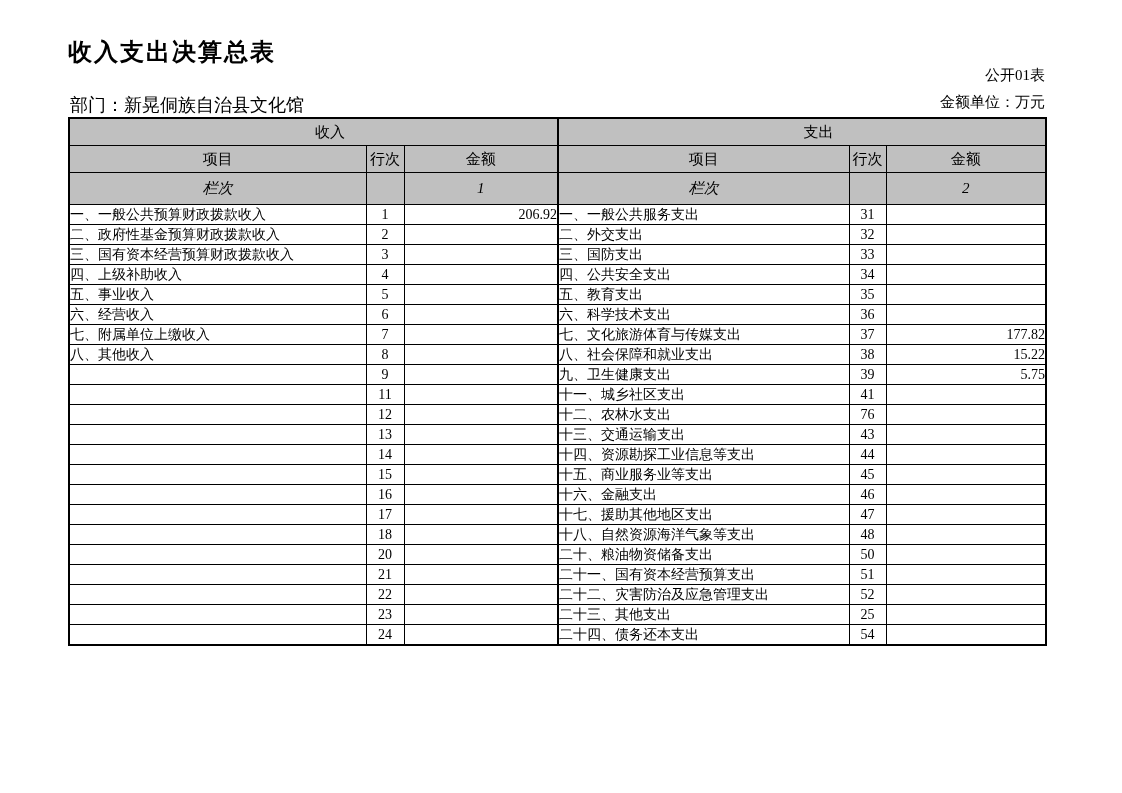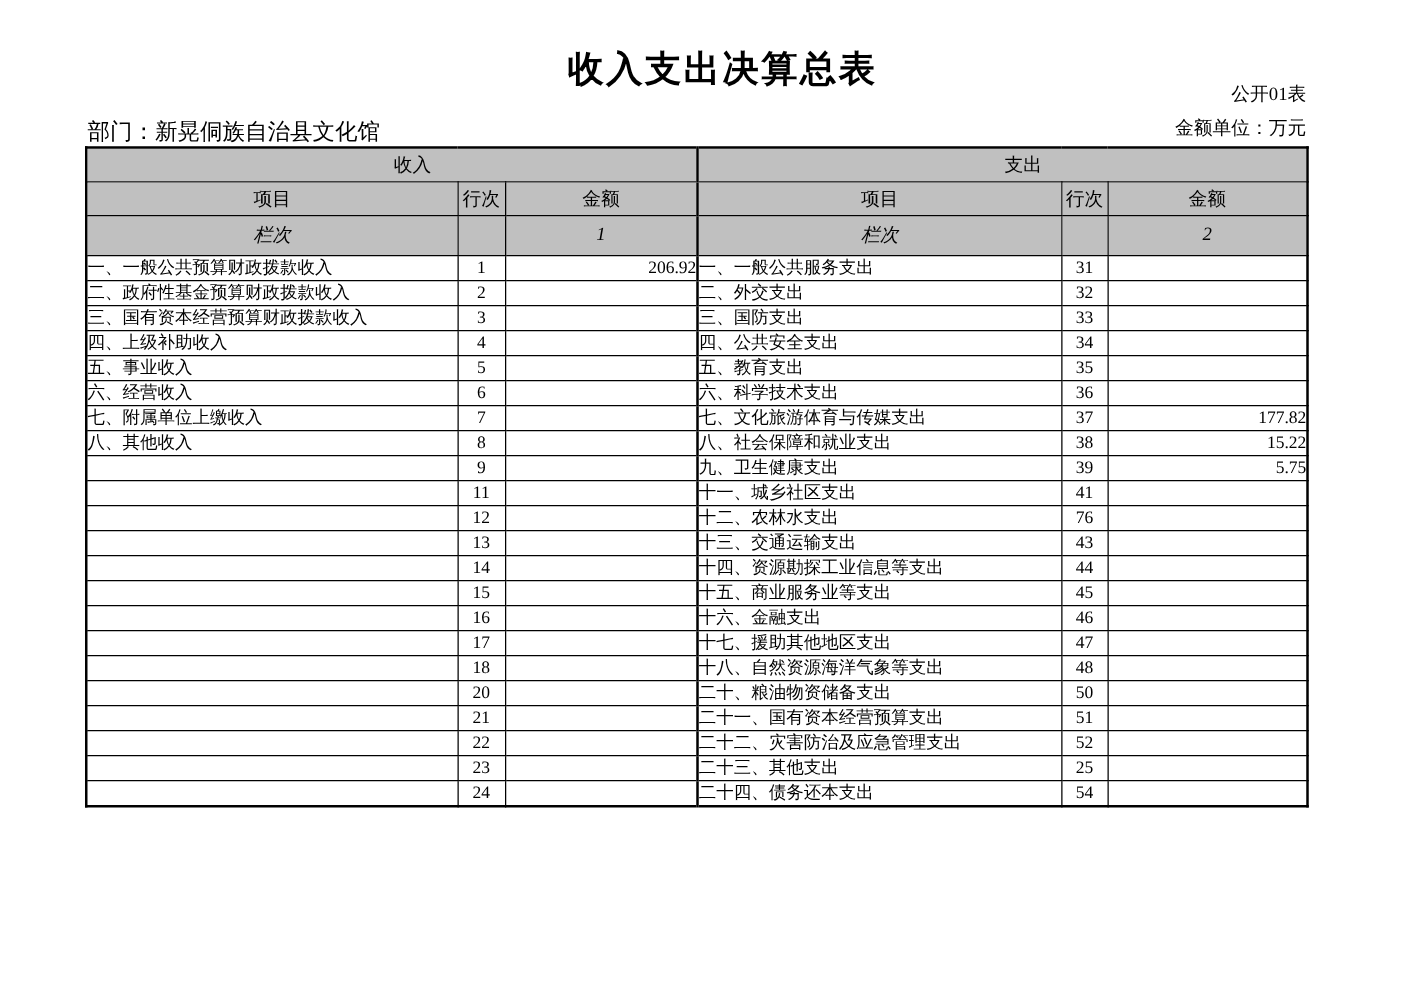--- a/index.html
+++ b/index.html
@@ -1,22 +1,22 @@
 <!DOCTYPE html>
 <html><head>
 <meta charset="utf-8">
 <style>
   html,body{margin:0;padding:0;background:#fff;}
   .page{
     position:relative;width:1122px;height:793px;background:#ffffff;
     font-family:"Liberation Serif","DejaVu Serif",serif;color:#000;overflow:hidden;
   }
   .title{
-    position:absolute;left:68px;top:36px;width:1020px;text-align:center;
-    font-size:29px;font-weight:bold;letter-spacing:2px;
+    position:absolute;left:68px;top:36px;width:1020px;
+    font-size:24px;font-weight:bold;letter-spacing:2px;
   }
   .table-code{position:absolute;top:66px;right:77px;font-size:15px;}
   .dept{position:absolute;top:93px;left:70px;font-size:18px;}
   .unit{position:absolute;top:93px;right:77px;font-size:15px;}
 
   table.report{
     position:absolute;left:68px;top:117px;width:977px;
     border-collapse:collapse;table-layout:fixed;border:2px solid #000;
   }
   table.report th, table.report td{

